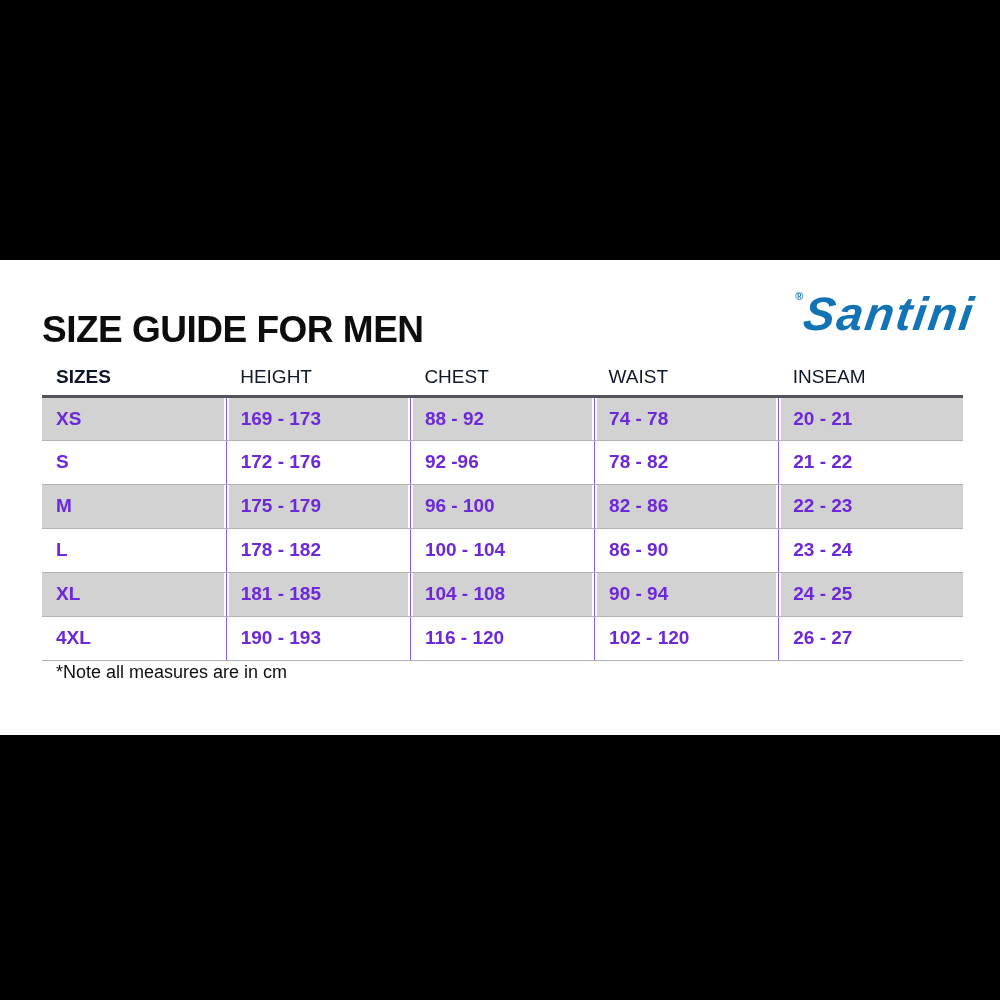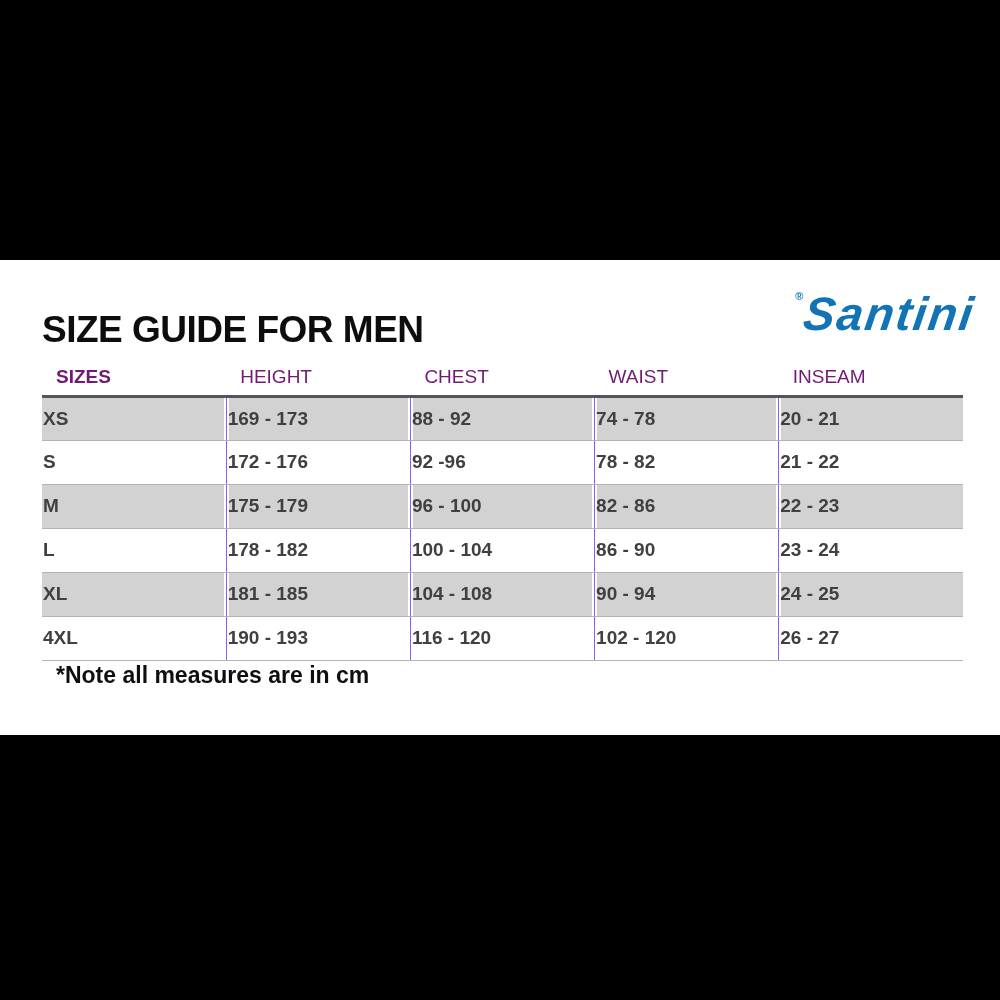--- a/index.html
+++ b/index.html
@@ -60,53 +60,53 @@
     top: 361px;
     width: 921px;
     border-collapse: collapse;
     table-layout: fixed;
   }
 
   .size-table th {
     font-size: 19px;
     font-weight: 400;
     text-align: left;
-    color: #701a75;
+    color: #0f172a;
     padding: 0 0 7px 14px;
     height: 35px;
     vertical-align: bottom;
     border-bottom: 3px solid #54555a;
     white-space: nowrap;
   }
   .size-table th.col-sizes { font-weight: 700; }
 
   .size-table td {
     font-size: 19px;
     font-weight: 700;
-    color: #404040;
-    padding: 0 0 0 1px;
+    color: #6d28d9;
+    padding: 0 0 0 14px;
     height: 44px;
     border-bottom: 1px solid #b3b3b3;
     white-space: nowrap;
   }
   .size-table td + td { border-left: 1px solid #8b5cf6; }
 
   .size-table tr.stripe td { background: #d2d2d2; }
   .size-table tr.stripe td:first-child { box-shadow: inset -2px 0 0 #ffffff; }
   .size-table tr.stripe td:last-child { box-shadow: inset 2px 0 0 #ffffff; }
   .size-table tr.stripe td:not(:first-child):not(:last-child) {
     box-shadow: inset 2px 0 0 #ffffff, inset -2px 0 0 #ffffff;
   }
 
   .footnote {
     position: absolute;
     left: 56px;
     top: 662px;
-    font-size: 23px;
-    font-weight: 700;
+    font-size: 18px;
+    font-weight: 400;
     color: #0f0f0f;
     white-space: nowrap;
   }
 </style>
 </head>
 <body>
 
 <div class="canvas">
 
   <div class="band band-top"></div>

